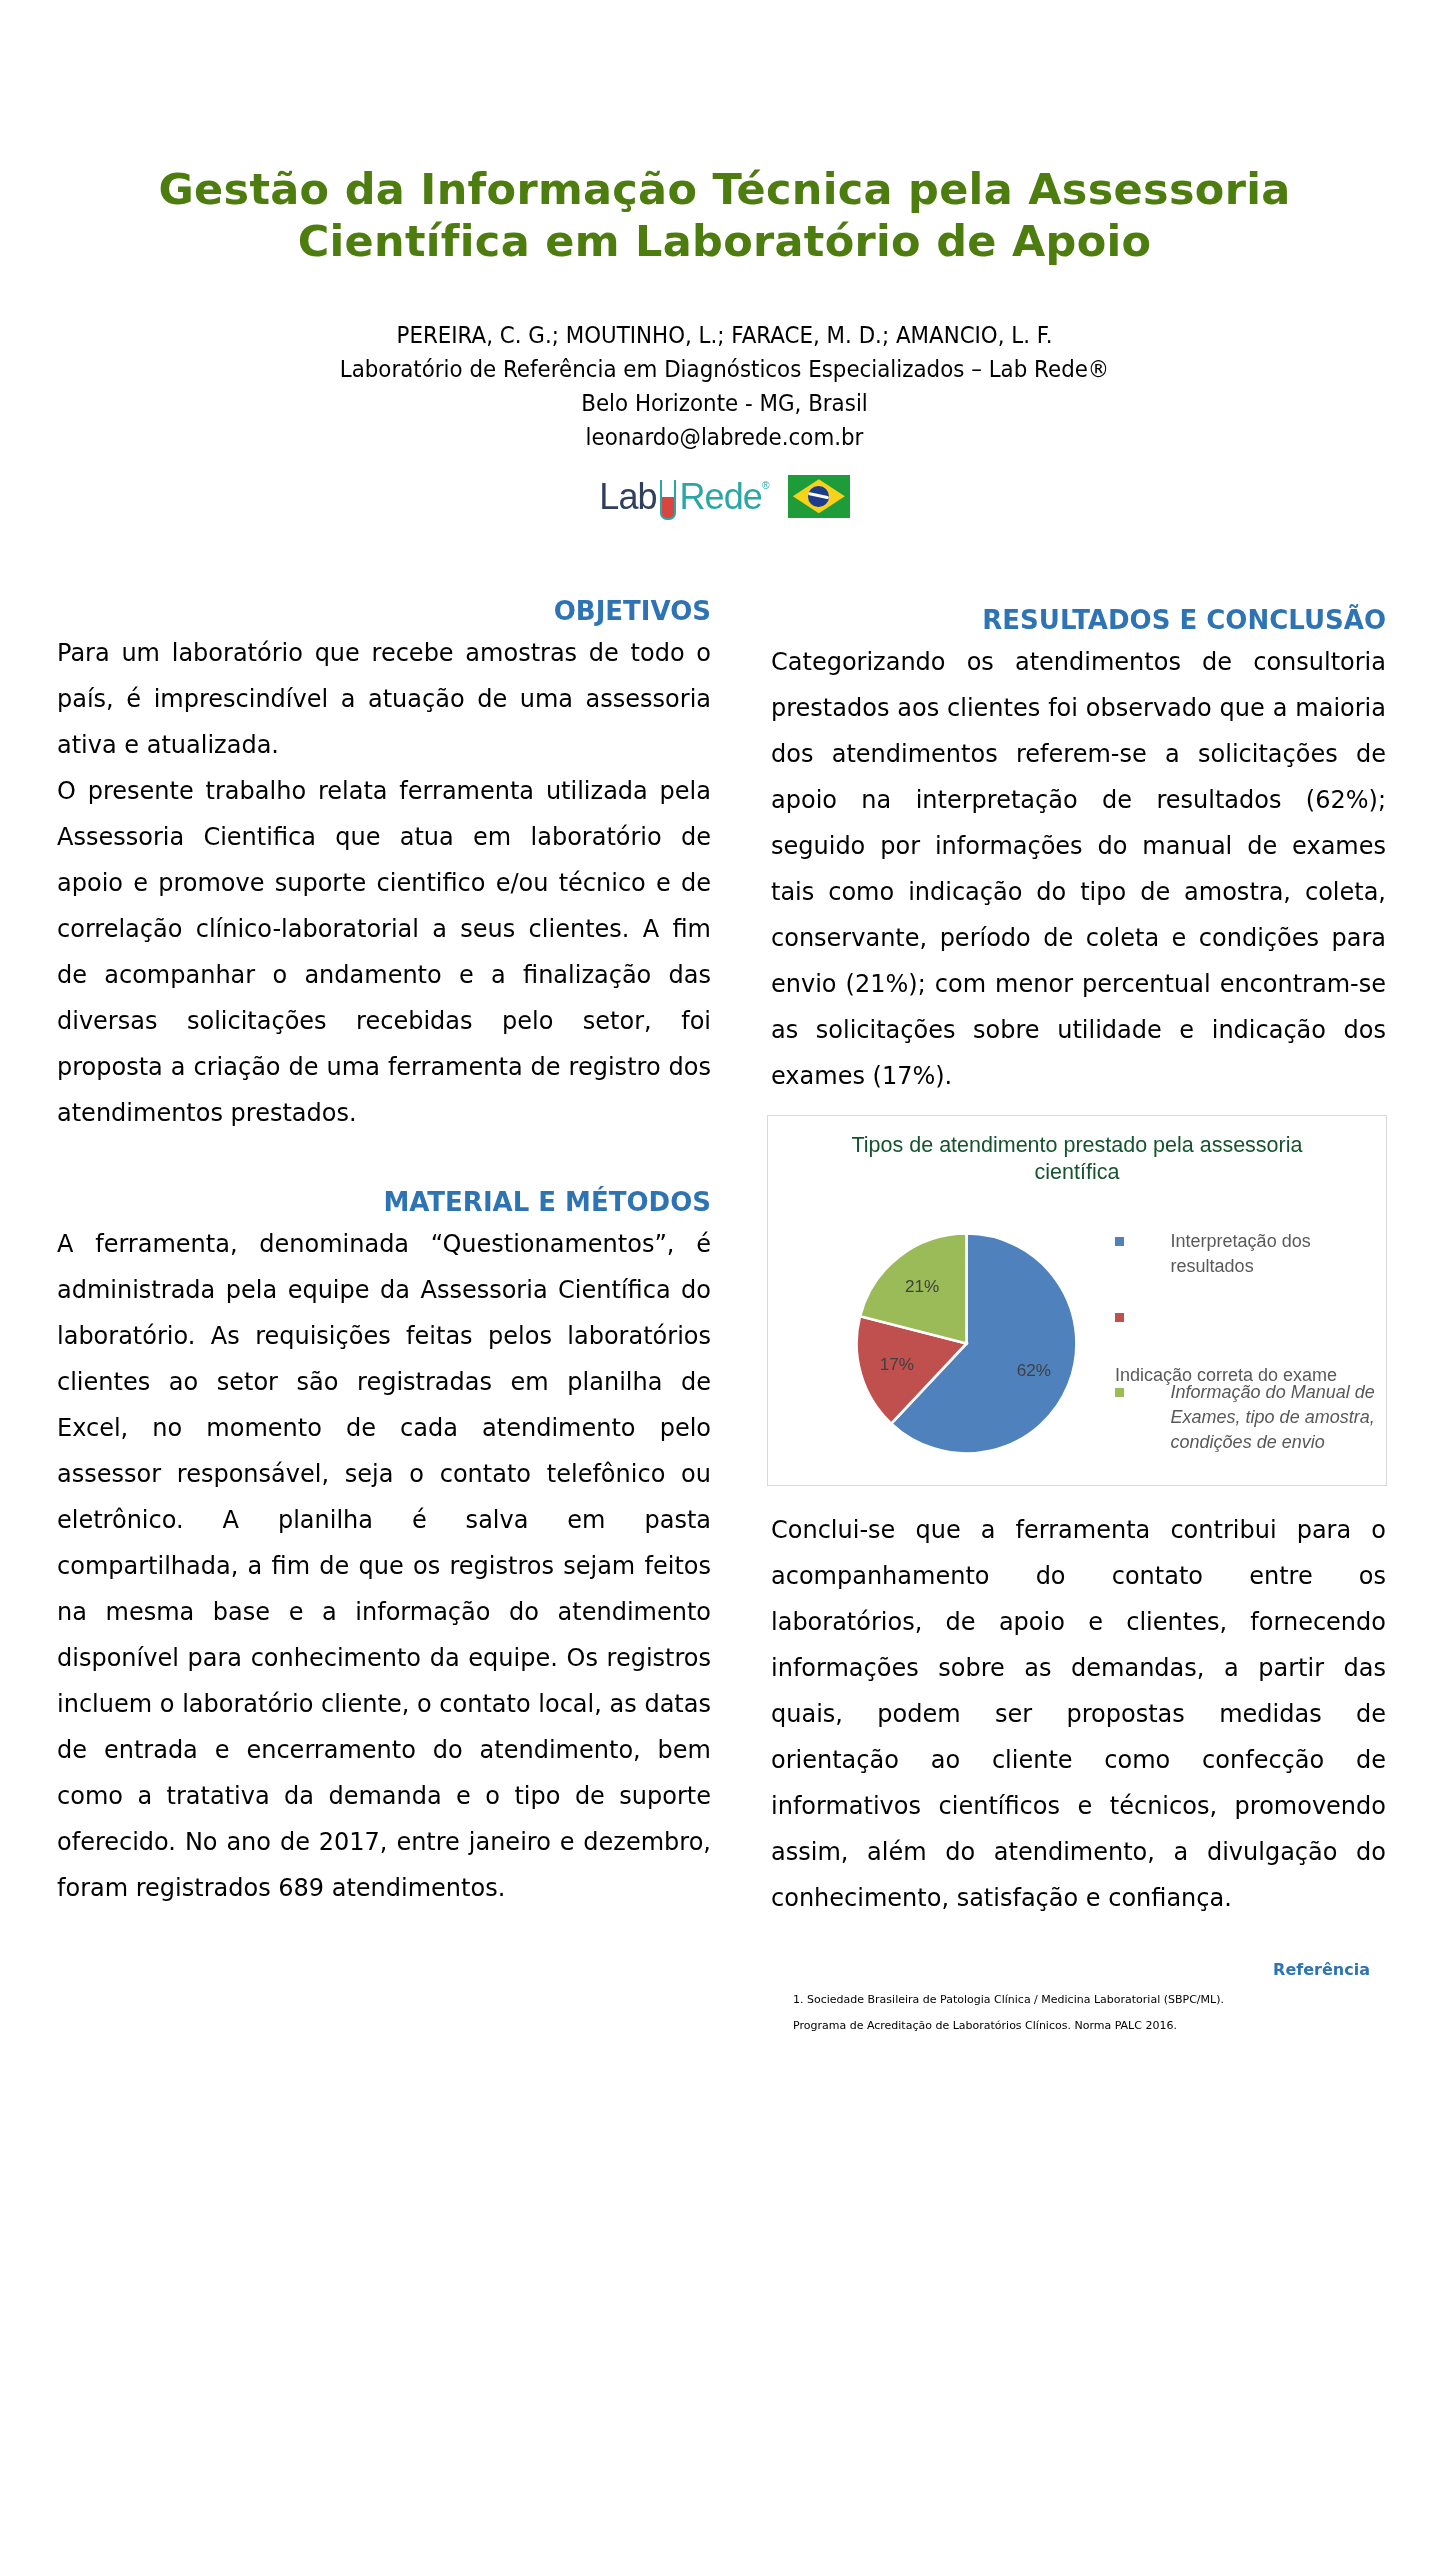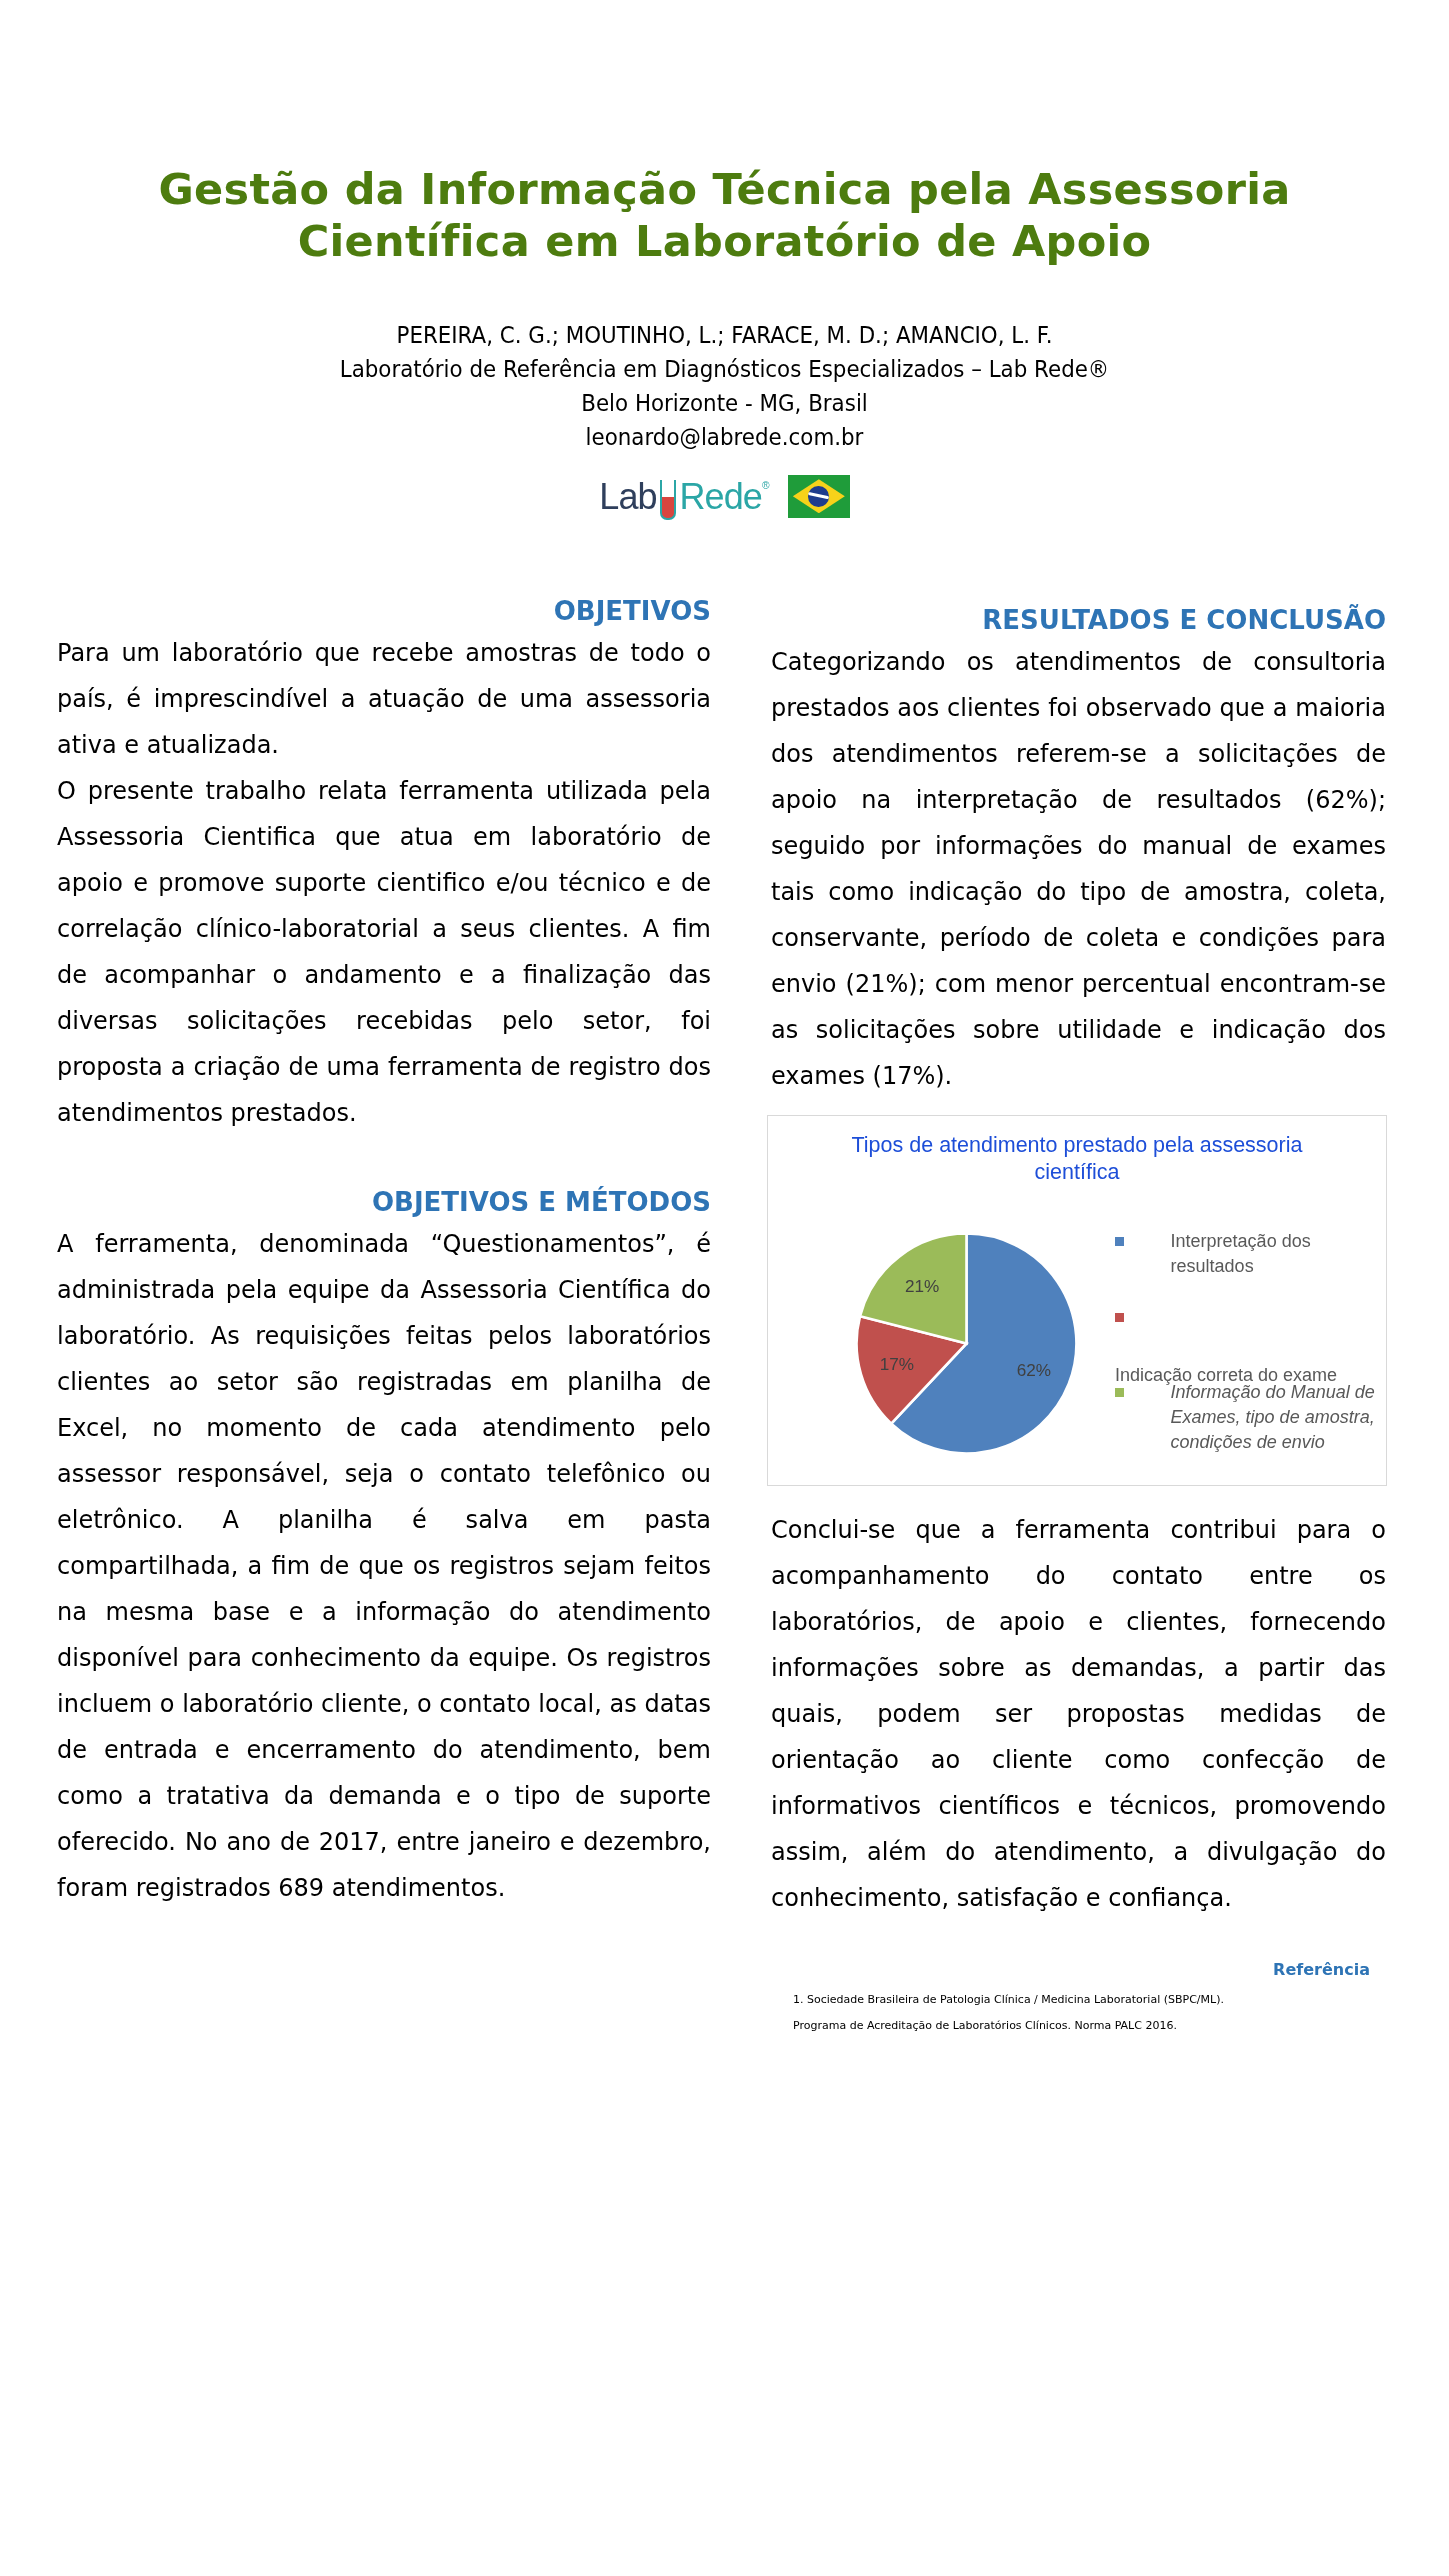--- a/index.html
+++ b/index.html
@@ -31,21 +31,21 @@
   .col { position: absolute; }
   .col-left { left: 57px; width: 654px; }
   .col-right { left: 771px; width: 615px; }
   h2 { margin: 0; text-align: right; color: #2e74b5; font-weight: bold;
        font-family: "DejaVu Sans", sans-serif; font-size: 26px; line-height: 34px; }
   p.body { margin: 0; text-align: justify; font-size: 24px; line-height: 46px;
            font-family: "DejaVu Sans", sans-serif; }
   .chart-box { position: absolute; left: 767px; top: 1115px; width: 620px; height: 371px;
                border: 1.7px solid #d9d9d9; background: #fff; box-sizing: border-box; }
   .chart-title { position: absolute; left: 0; top: 15.5px; width: 100%; text-align: center;
-                 color: #1d4ed8; font-family: "Liberation Sans", sans-serif; font-size: 21.5px; line-height: 27.5px; }
+                 color: #14532d; font-family: "Liberation Sans", sans-serif; font-size: 21.5px; line-height: 27.5px; }
   .pie { position: absolute; left: 86px; top: 115px; width: 225px; height: 225px; }
   .legend { position: absolute; left: 347px; top: 113px; width: 266px;
             font-family: "Liberation Sans", sans-serif; font-size: 18px; color: #595959; line-height: 25px; }
   .legend-item { position: absolute; left: 0; display: flex; align-items: flex-start; gap: 41px; }
   .legend-swatch { width: 9.4px; height: 9.4px; margin-right: 5.2px; margin-top: 7.7px; flex: none; }
   .ref-title { position: absolute; left: 771px; top: 1958px; width: 599px; text-align: right;
                color: #2e74b5; font-weight: bold; font-size: 16px; line-height: 24px; }
   .ref-body { position: absolute; left: 793px; top: 1987px; width: 601px; font-size: 11px; line-height: 26px;
               font-family: "DejaVu Sans", sans-serif; }
 </style>
@@ -78,21 +78,21 @@
   </div>
 </div>
 
 <div class="col col-left" style="top:594px;">
   <h2>OBJETIVOS</h2>
   <p class="body" style="margin-top:1.7px;">Para um laboratório que recebe amostras de todo o país, é imprescindível a atuação de uma assessoria ativa e atualizada.</p>
   <p class="body">O presente trabalho relata ferramenta utilizada pela Assessoria Cientifica que atua em laboratório de apoio e promove suporte cientifico e/ou técnico e de correlação clínico-laboratorial a seus clientes. A fim de acompanhar o andamento e a finalização das diversas solicitações recebidas pelo setor, foi proposta a criação de uma ferramenta de registro dos atendimentos prestados.</p>
 </div>
 
 <div class="col col-left" style="top:1185px;">
-  <h2>OBJETIVOS E MÉTODOS</h2>
+  <h2>MATERIAL E MÉTODOS</h2>
   <p class="body" style="margin-top:1.7px;">A ferramenta, denominada “Questionamentos”, é administrada pela equipe da Assessoria Científica do laboratório. As requisições feitas pelos laboratórios clientes ao setor são registradas em planilha de Excel, no momento de cada atendimento pelo assessor responsável, seja o contato telefônico ou eletrônico. A planilha é salva em pasta compartilhada, a fim de que os registros sejam feitos na mesma base e a informação do atendimento disponível para conhecimento da equipe. Os registros incluem o laboratório cliente, o contato local, as datas de entrada e encerramento do atendimento, bem como a tratativa da demanda e o tipo de suporte oferecido. No ano de 2017, entre janeiro e dezembro, foram registrados 689 atendimentos.</p>
 </div>
 
 <div class="col col-right" style="top:603px;">
   <h2>RESULTADOS E CONCLUSÃO</h2>
   <p class="body" style="margin-top:1.7px;">Categorizando os atendimentos de consultoria prestados aos clientes foi observado que a maioria dos atendimentos referem-se a solicitações de apoio na interpretação de resultados (62%); seguido por informações do manual de exames tais como indicação do tipo de amostra, coleta, conservante, período de coleta e condições para envio (21%); com menor percentual encontram-se as solicitações sobre utilidade e indicação dos exames (17%).</p>
 </div>
 
 <div class="chart-box">
   <div class="chart-title">

